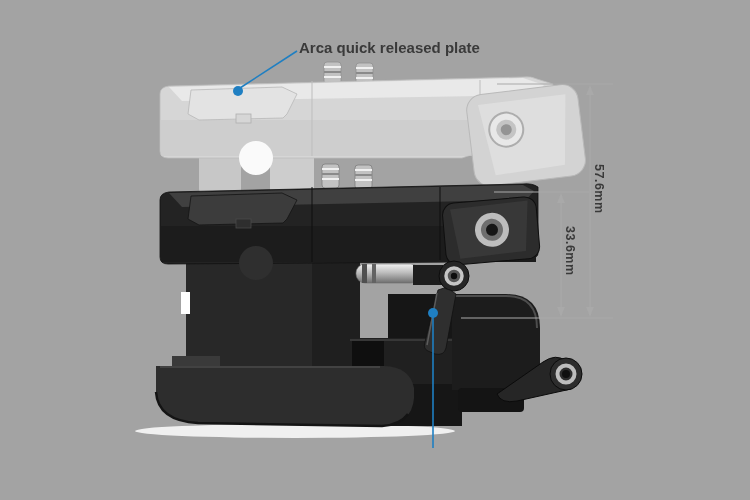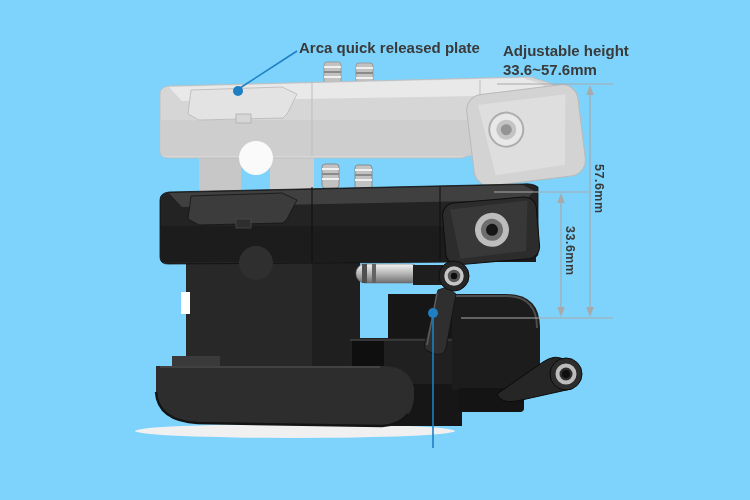--- a/index.html
+++ b/index.html
@@ -1,17 +1,17 @@
 <!DOCTYPE html>
 <html><head>
 <meta charset="utf-8">
 <style>
   html,body { margin:0; padding:0; background:#ffffff; }
   .stage {
-    position:relative; width:750px; height:500px; background:#7dd3fc;
+    position:relative; width:750px; height:500px; background:#a3a3a3;
     overflow:hidden; font-family:"Liberation Sans", sans-serif;
   }
   .stage svg { position:absolute; left:0; top:0; }
   .annotation-label {
     position:absolute; font-weight:600; color:#3a3a3a; white-space:nowrap;
   }
   #label-arca    { left:299px; top:39px;  font-size:15px; }
   #label-height  { left:503px; top:41px;  font-size:15px; line-height:19px; }
   #label-wingnut { left:382px; top:451px; font-size:15px; }
   .dim-label {
@@ -166,22 +166,18 @@
       <path d="M590 317 L586.2 307 L593.8 307 Z" fill="#A9A9A9"></path>
 
       <line x1="561" y1="200" x2="561" y2="310" stroke-width="1.2" stroke="#A9A9A9"></line>
       <path d="M561 193 L557.2 203 L564.8 203 Z" fill="#A9A9A9"></path>
       <path d="M561 317 L557.2 307 L564.8 307 Z" fill="#A9A9A9"></path>
     </g>
   </svg>
 
   <div id="label-arca" class="annotation-label" style="color: rgb(58, 58, 58);">Arca quick released plate</div>
 
-  <div id="label-height" class="annotation-label" style="color: rgb(58, 58, 58);">
-    <div>Adjustable height</div>
-    <div>33.6~57.6mm</div>
-  </div>
 
   <div id="label-57" class="dim-label" style="color: rgb(58, 58, 58);">57.6mm</div>
 
   <div id="label-33" class="dim-label" style="color: rgb(58, 58, 58);">33.6mm</div>
 
 </div>
 
 </body></html>

